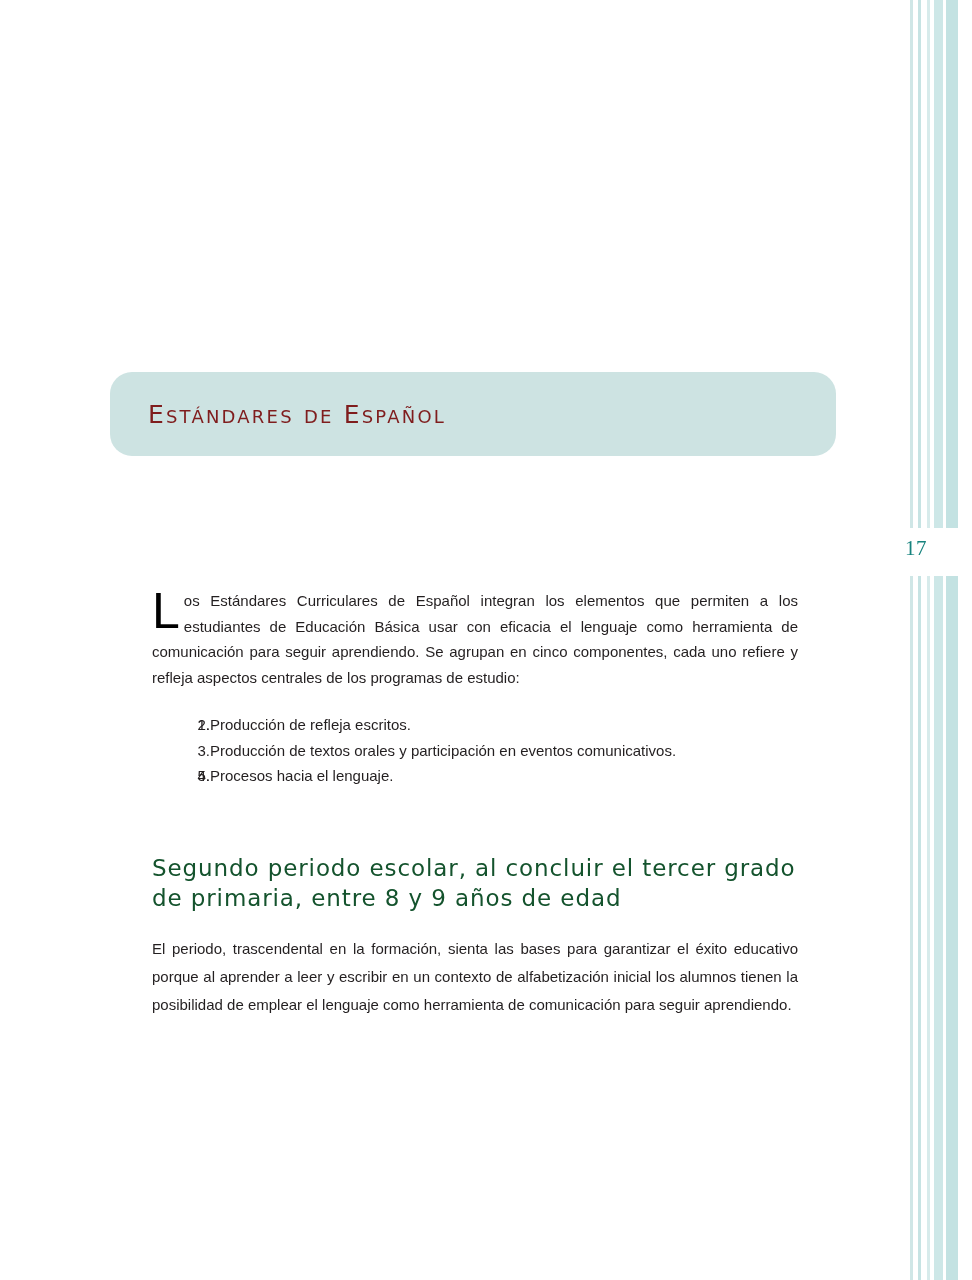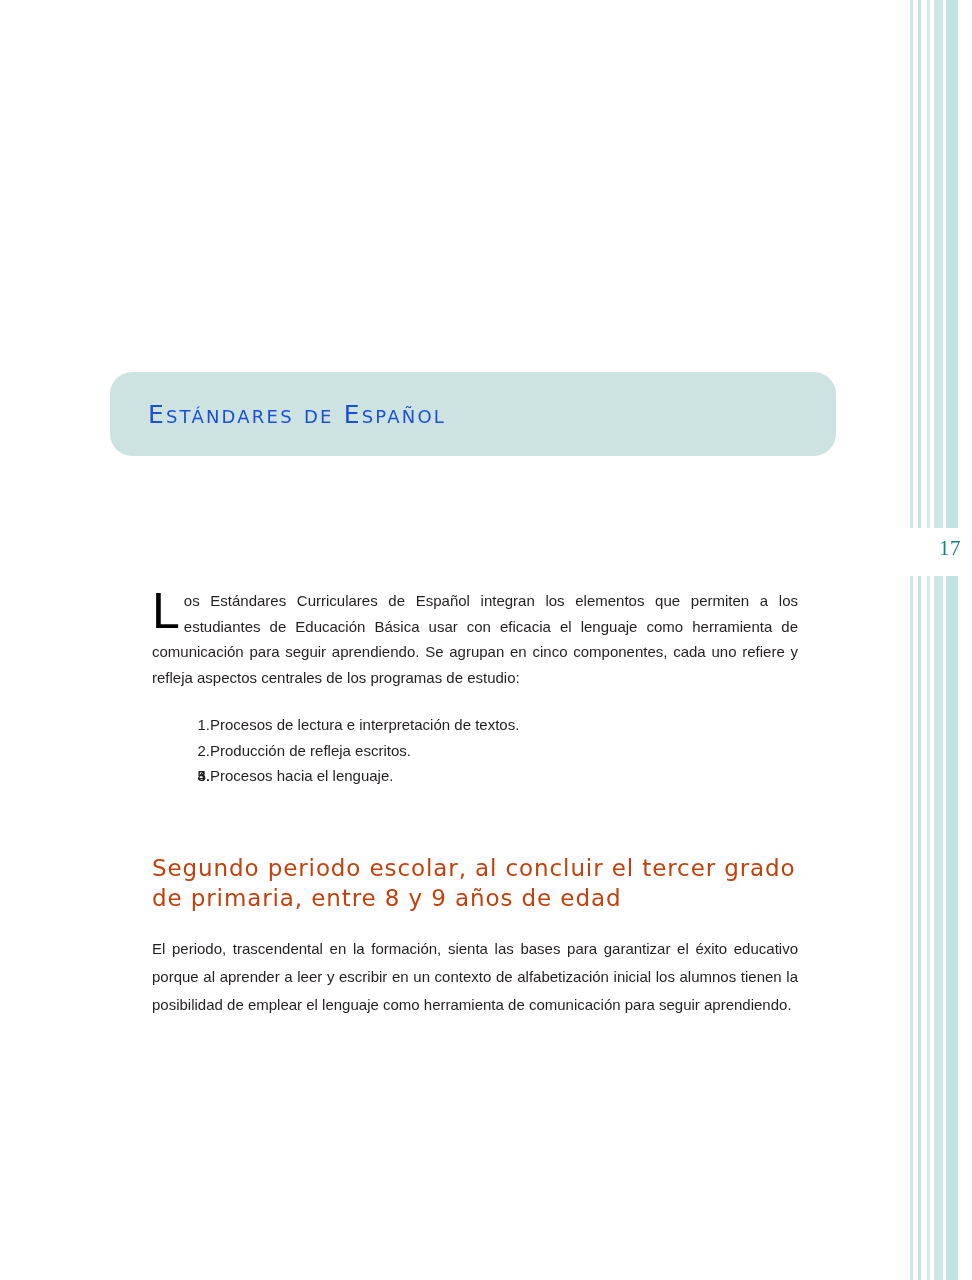--- a/index.html
+++ b/index.html
@@ -43,21 +43,21 @@
     top: 528px;
     width: 67px;
     height: 48px;
     background: #ffffff;
   }
   .folio {
     position: absolute;
     left: 905px;
     top: 536px;
     width: 56px;
-    text-align: right;
+    text-align: left;
     font-family: "Liberation Serif", serif;
     font-size: 21px;
     color: #17837e;
     letter-spacing: 0.5px;
   }
 
   
   .banner {
     position: absolute;
     left: 110px;
@@ -71,21 +71,21 @@
   .banner-title {
     position: absolute;
     left: 38px;
     top: 50%;
     transform: translateY(-50%);
     font-family: "DejaVu Sans", sans-serif;
     font-size: 25px;
     font-weight: 400;
     font-variant: small-caps;
     letter-spacing: 2.2px;
-    color: #1d4ed8;
+    color: #7f1d1d;
     white-space: nowrap;
   }
 
   
   .content {
     position: absolute;
     left: 152px;
     top: 588px;
     width: 646px;
   }
@@ -127,21 +127,21 @@
     font-size: 15px;
   }
 
   .section-heading {
     margin: 64px 0 0 0;
     font-family: "DejaVu Sans", sans-serif;
     font-size: 23px;
     font-weight: 400;
     line-height: 30px;
     letter-spacing: 0.9px;
-    color: #c2410c;
+    color: #14532d;
   }
 
   .body-para {
     margin: 22px 0 8px 0;
     font-size: 15px;
     line-height: 28px;
     text-align: justify;
     color: #231f20;
   }
 </style>
@@ -162,28 +162,28 @@
   <div class="banner-title">Estándares de Español</div>
 </div>
 
 <div class="content">
 
   <p class="lead"><span class="dropcap">L</span><span>os Estándares Curriculares de Español integran los elementos que permiten a los estudiantes de Educación Básica usar con eficacia el lenguaje como herramienta de comunicación para seguir aprendiendo. Se agrupan en cinco componentes, cada uno refiere y refleja aspectos centrales de los programas de estudio:</span></p>
 
   <ol class="numlist">
     <li>
       <span class="num">1.</span>
-      <span>Procesos de lectura e interpretación de textos.</span>
     </li>
     <li>
       <span class="num">2.</span>
       <span>Producción de refleja escritos.</span>
     </li>
     <li>
       <span class="num">3.</span>
+      <span>Producción de textos orales y participación en eventos comunicativos.</span>
     </li>
     <li>
       <span class="num">4.</span>
     </li>
     <li>
       <span class="num">5.</span>
       <span>Procesos hacia el lenguaje.</span>
     </li>
   </ol>
 

